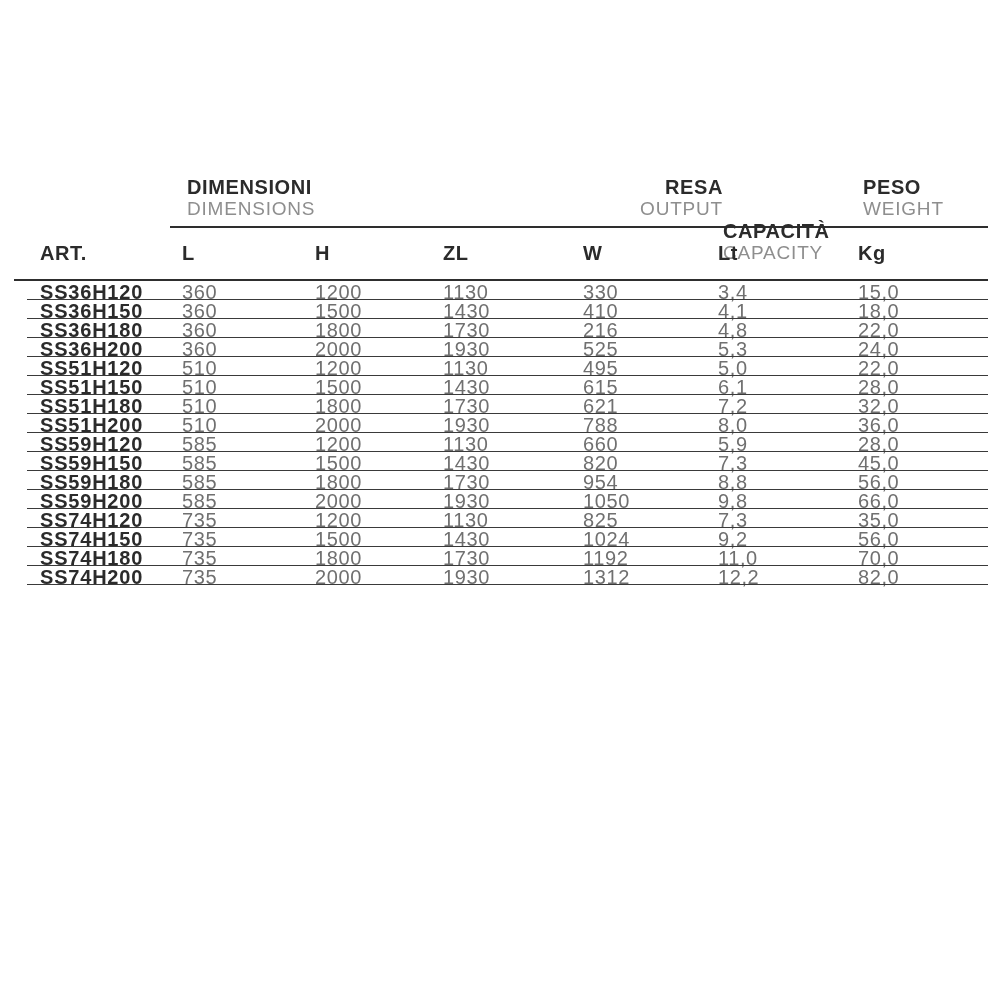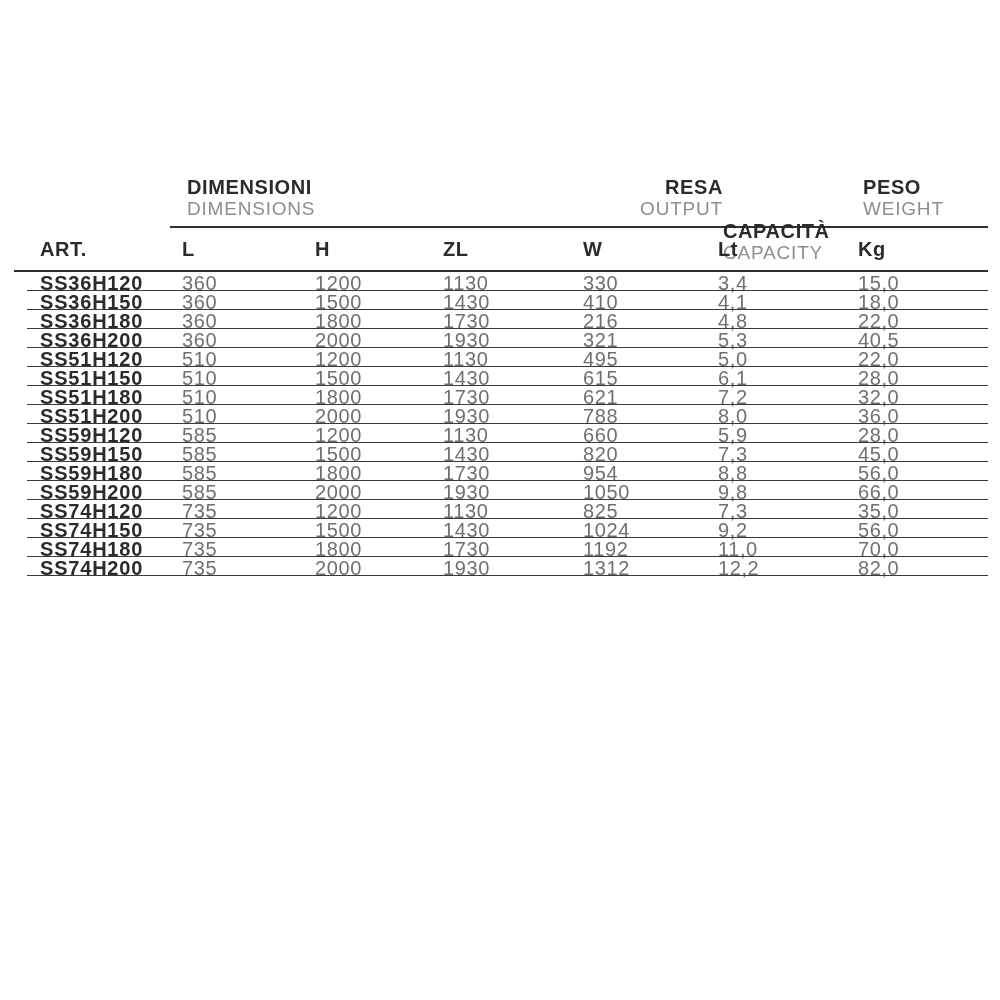--- a/index.html
+++ b/index.html
@@ -51,21 +51,21 @@
     color: #8e8e8e;
   }
   .group-underline {
     height: 0;
     border-top: 2px solid #2e2e2e;
     margin-left: 170px;
     margin-right: 12px;
   }
   
   .col-row {
-    height: 42px;
+    height: 51px;
     align-items: center;
     border-radius: 6px;
   }
   .col-label {
     font-size: 20px;
     font-weight: bold;
     letter-spacing: 0.6px;
     color: #2b2b2b;
   }
   .header-underline {
@@ -166,23 +166,23 @@
           <div class="tcell">1730</div>
           <div class="tcell">216</div>
           <div class="tcell">4,8</div>
           <div class="tcell">22,0</div>
         </div>
         <div class="grid trow">
           <div class="tcell art">SS36H200</div>
           <div class="tcell">360</div>
           <div class="tcell">2000</div>
           <div class="tcell">1930</div>
-          <div class="tcell">321</div>
+          <div class="tcell">525</div>
           <div class="tcell">5,3</div>
-          <div class="tcell">40,5</div>
+          <div class="tcell">24,0</div>
         </div>
         <div class="grid trow">
           <div class="tcell art">SS51H120</div>
           <div class="tcell">510</div>
           <div class="tcell">1200</div>
           <div class="tcell">1130</div>
           <div class="tcell">495</div>
           <div class="tcell">5,0</div>
           <div class="tcell">22,0</div>
         </div>

